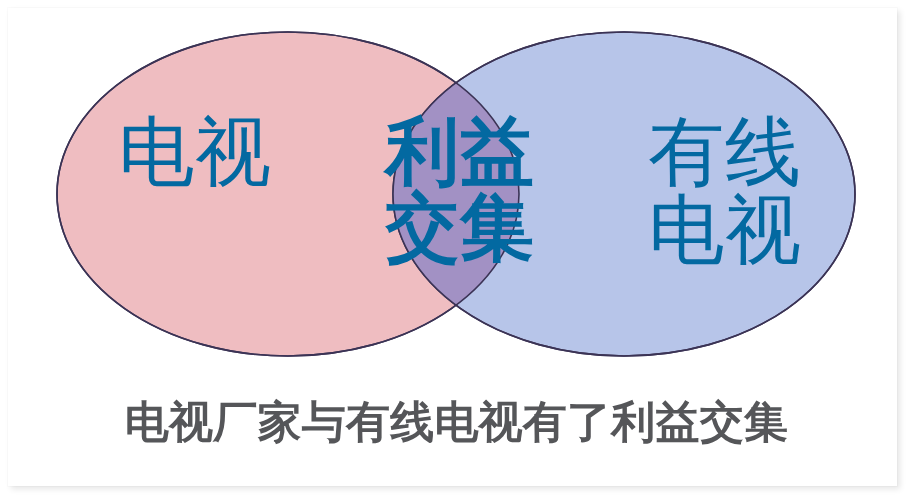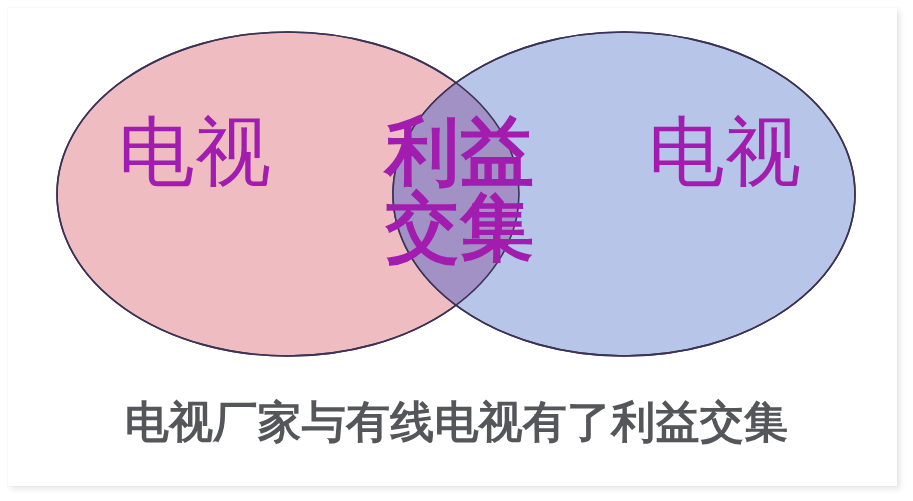--- a/index.html
+++ b/index.html
@@ -45,21 +45,21 @@
     display: block;
     width: 913px;
     height: 390px;
   }
 
   
   .venn-label {
     position: absolute;
     text-align: center;
     line-height: 1.03;
-    color: #a21caf;
+    color: #0369a1;
     letter-spacing: 0.01em;
     user-select: none;
     white-space: nowrap;
   }
   .venn-label .line { display: block; }
 
   #label-left {
     left: 80px;
     top: 113px;
     width: 230px;
@@ -129,19 +129,20 @@
     <div class="venn-label" id="label-left">
       <span class="line">电视</span>
     </div>
 
     <div class="venn-label" id="label-center">
       <span class="line">利益</span>
       <span class="line">交集</span>
     </div>
 
     <div class="venn-label" id="label-right">
+      <span class="line">有线</span>
       <span class="line">电视</span>
     </div>
   </div>
 
   <div id="caption">电视厂家与有线电视有了利益交集</div>
 
 </div>
 
 </body></html>

